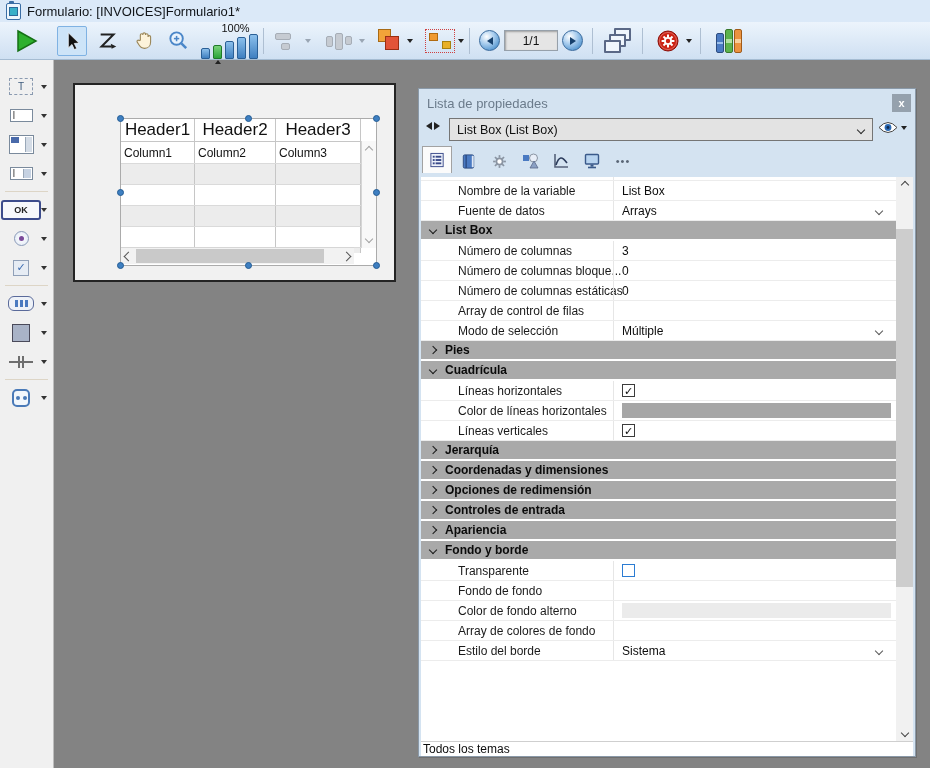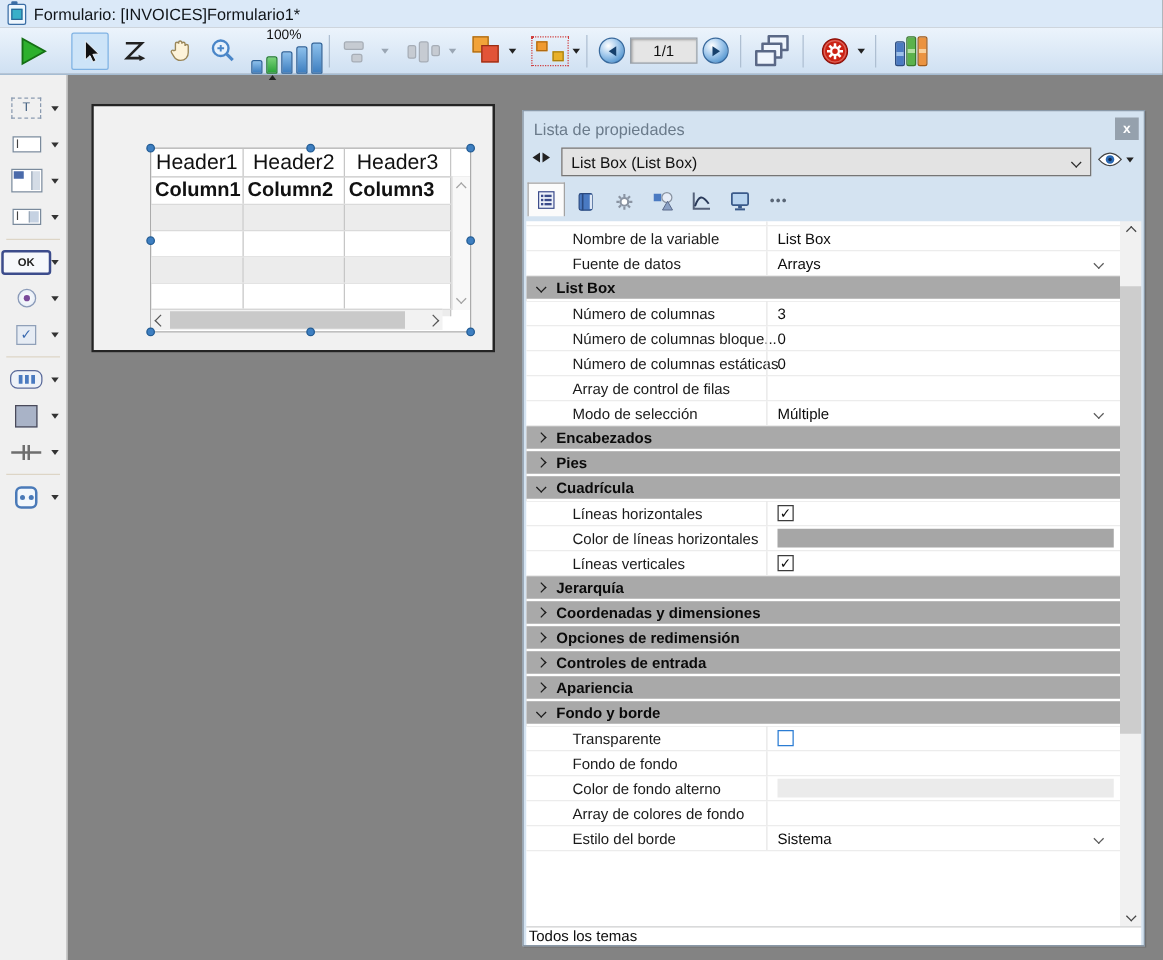--- a/index.html
+++ b/index.html
@@ -15,21 +15,21 @@
   .title-text{font-size:13px;color:#101418;}
   
   .toolbar{position:absolute;left:0;top:22px;width:930px;height:38px;box-sizing:border-box;
            background:linear-gradient(#ecf4fc,#cfe0f2);border-bottom:1px solid #a5bcd2;
            display:flex;align-items:center;}
   .tbtn{display:flex;align-items:center;justify-content:center;border:1px solid transparent;border-radius:2px;}
   .tbtn.selected{background:#cde4f8;border-color:#7fb2e3;}
   .tsep{width:1px;height:26px;background:#aebfd2;margin:0 5px;}
   .dd{width:0;height:0;border-left:3.5px solid transparent;border-right:3.5px solid transparent;border-top:4.5px solid #222;}
   .dd.dis{border-top-color:#9aa6b4;}
-  .zoombars{display:flex;flex-direction:column;align-items:flex-start;margin-left:8px;}
+  .zoombars{display:flex;flex-direction:column;align-items:center;margin-left:8px;}
   .zoomlabel{font-size:11px;color:#111;margin-left:12px;line-height:11px;}
   .bars{display:flex;align-items:flex-end;gap:3px;position:relative;}
   .bar{width:9px;border-radius:2px 2px 1px 1px;border:1px solid #2a5f96;background:linear-gradient(#8cc0ec,#3f7fc0);box-sizing:border-box;}
   .bar.green{border-color:#1f7a2a;background:linear-gradient(#79d279,#2aa43a);}
   .zoommark{position:absolute;left:14px;bottom:-5px;width:0;height:0;border-left:3px solid transparent;border-right:3px solid transparent;border-bottom:4px solid #222;}
   .gray-ic{position:relative;width:30px;height:22px;}
   .gbar{position:absolute;background:#c6cbd2;border:1px solid #a6adb6;border-radius:2px;box-sizing:border-box;}
   .layers-ic{position:relative;width:28px;height:26px;}
   .sq{position:absolute;box-sizing:border-box;}
   .pagefield{width:52px;height:19px;background:#e5e5e5;border:1px solid #96a0aa;box-shadow:inset 1px 1px 2px rgba(0,0,0,.3);
@@ -70,21 +70,21 @@
   .t-split i{position:absolute;top:1px;width:2px;height:12px;background:#6e6e6e;}
   .t-plug{width:18px;height:18px;border:2px solid #4a7ab8;border-radius:5px;background:#f2f7fc;display:flex;align-items:center;justify-content:center;gap:3px;box-sizing:border-box;}
   .t-plug i{width:4px;height:4px;border-radius:50%;background:#4a7ab8;}
   
   .canvas{position:absolute;left:73px;top:83px;width:319px;height:195px;background:#f1f1f1;border:2px solid #242424;}
   .listbox{position:absolute;left:45px;top:33px;width:257px;height:148px;background:#fff;border:1px solid #ababab;box-sizing:border-box;}
   .lb-head{display:flex;height:22px;border-bottom:1px solid #c6c6c6;}
   .hcell{box-sizing:border-box;border-right:1px solid #c6c6c6;display:flex;align-items:center;justify-content:center;font-size:17px;color:#111;}
   .lrow{display:flex;height:20px;border-bottom:1px solid #dadada;}
   .lrow.first{height:21px;}
-  .lcell{box-sizing:border-box;border-right:1px solid #c6c6c6;display:flex;align-items:center;padding-left:3px;font-size:16px;color:#111;font-weight:bold;}
+  .lcell{box-sizing:border-box;border-right:1px solid #c6c6c6;display:flex;align-items:center;padding-left:3px;font-size:12px;color:#111;}
   .lrow.gray .lcell{background:#ececec;}
   .lrow.stub{height:5px;border-bottom:none;}
   .vscroll{position:absolute;left:240px;top:22px;width:15px;height:107px;background:#f8f8f8;border-left:1px solid #d6d6d6;box-sizing:border-box;}
   .hscroll{position:absolute;left:0px;top:128px;width:233px;height:17px;background:#f2f2f2;border-top:1px solid #d6d6d6;box-sizing:border-box;display:flex;align-items:center;}
   .harrow{width:15px;height:16px;display:flex;align-items:center;justify-content:center;}
   .hthumb{width:188px;height:14px;background:#c9c9c9;margin-top:0px;}
   .chev{display:inline-block;width:6px;height:6px;border-right:1.6px solid #2a2a2a;border-bottom:1.6px solid #2a2a2a;box-sizing:border-box;}
   .chev.down{transform:rotate(45deg);}
   .chev.right{transform:rotate(-45deg);}
   .chev.up{transform:rotate(-135deg);}
@@ -523,24 +523,20 @@
       </div>
       <div class="prow property">
         <span class="plabel">Modo de selección</span>
         <span class="pval">
           <span class="pvaltext">Múltiple</span>
           <span class="chev down"></span>
         </span>
       </div>
       <div class="prow section">
         <span class="chev right"></span>
-        <span class="slabel">Encabezados</span>
-      </div>
-      <div class="prow section">
-        <span class="chev right"></span>
         <span class="slabel">Pies</span>
       </div>
       <div class="prow section">
         <span class="chev down"></span>
         <span class="slabel">Cuadrícula</span>
       </div>
       <div class="prow property">
         <span class="plabel">Líneas horizontales</span>
         <span class="pval">
           <span class="pcheck">✓</span>

